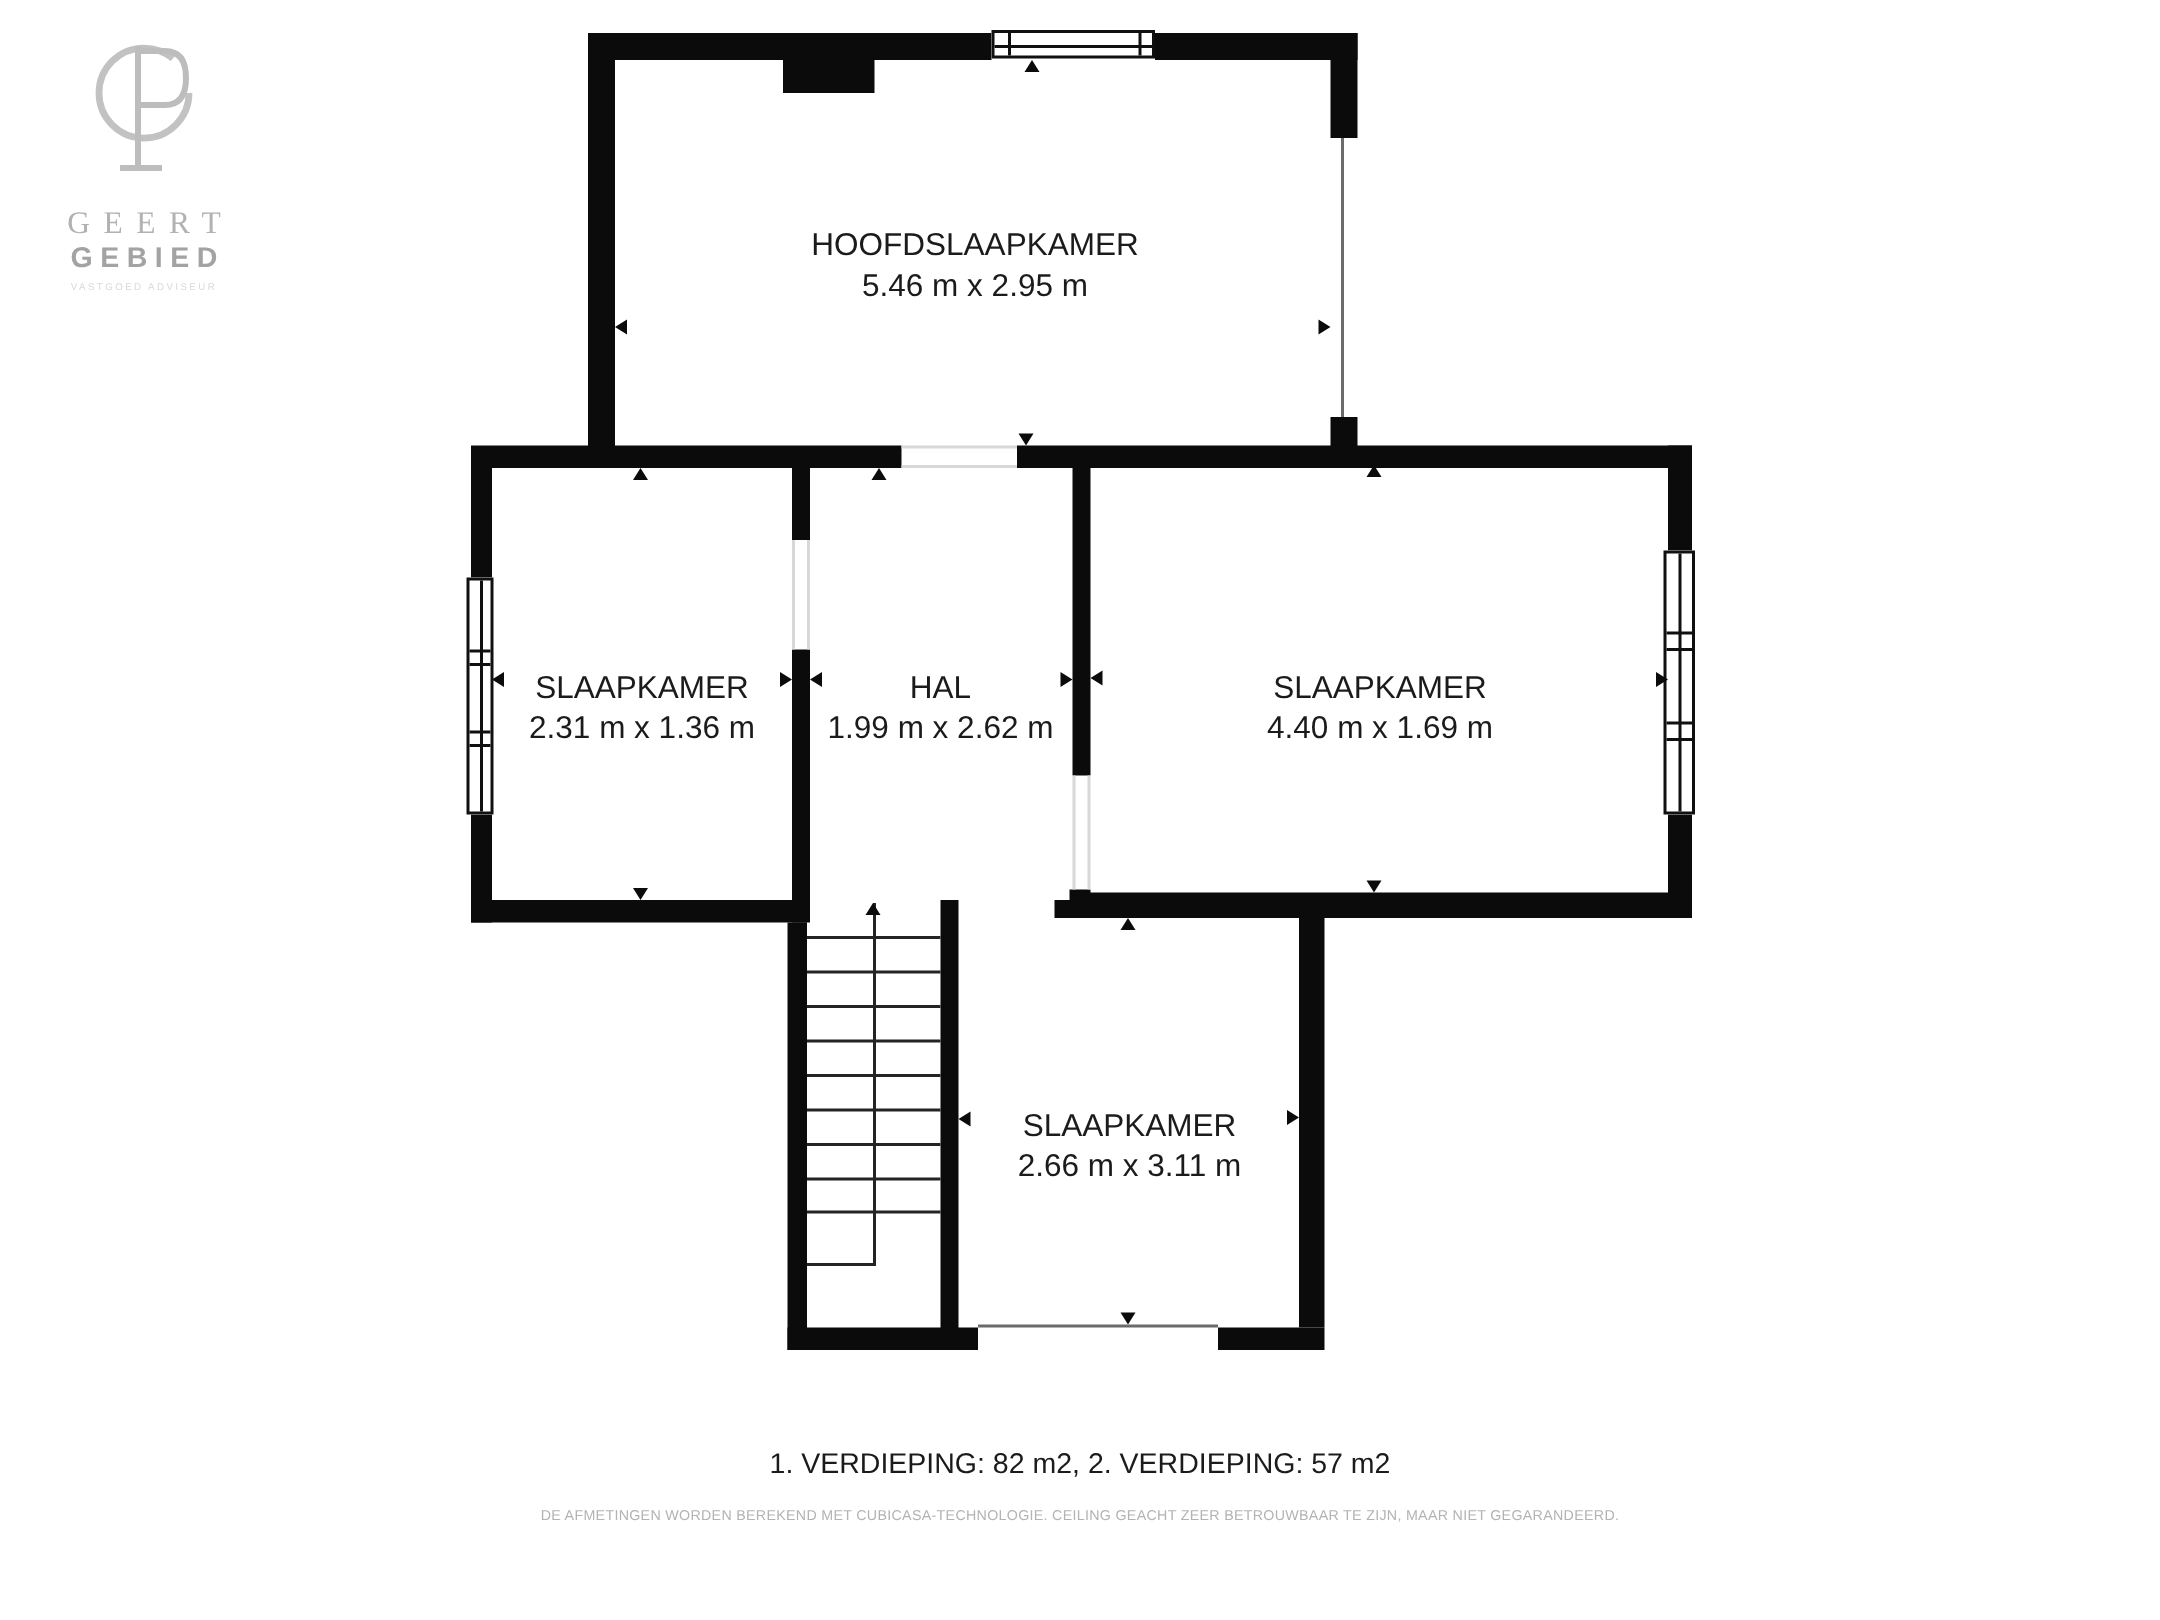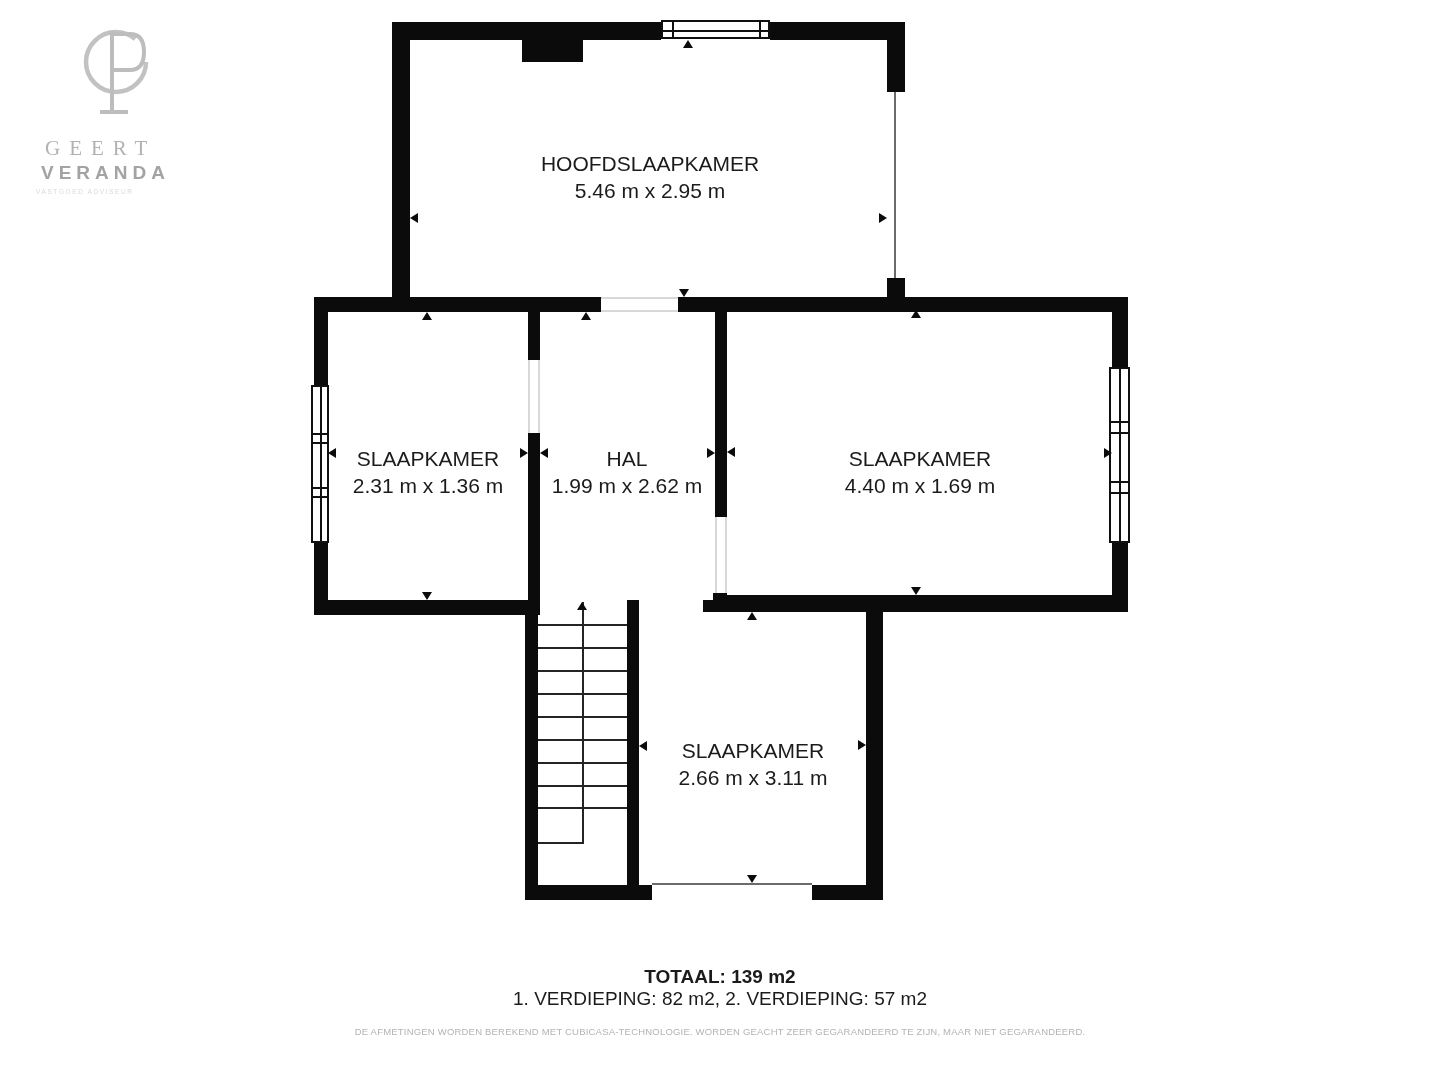--- a/index.html
+++ b/index.html
@@ -1,20 +1,20 @@
 <!DOCTYPE html>
 <html style="--wall: #0b0b0b; --text: #1b1b1b; --background: #ffffff; --logo-gray: #c2c2c2; --logo-text: #b2b2b2; --logo-tagline: #d9d9d9; --muted: #b3b3b3;"><head>
 <meta charset="utf-8">
 <style>
   html,body{margin:0;padding:0;background:#fff;}
   .canvas{position:relative;width:1440px;height:1080px;background:var(--background,#fff);
           font-family:"Liberation Sans",sans-serif;overflow:hidden;}
 
   
-  .logo{position:absolute;left:36px;top:28px;width:160px;text-align:left;}
+  .logo{position:absolute;left:16px;top:28px;width:160px;text-align:center;}
   .logo svg{display:block;margin:0 auto;}
   .logo-geert{margin-top:14px;font-family:"Liberation Serif",serif;font-size:21px;
               letter-spacing:9px;text-indent:9px;color:var(--logo-text,#b2b2b2);font-weight:400;}
   .logo-pierco{margin-top:1px;font-size:19px;font-weight:700;letter-spacing:5px;text-indent:5px;
                color:#a3a3a3;}
   .logo-tag{margin-top:4px;font-size:6.5px;letter-spacing:1.6px;color:var(--logo-tagline,#d9d9d9);}
 
   
   .wall{position:absolute;background:var(--wall,#0b0b0b);}
   .thinline{position:absolute;background:#6b6b6b;}
@@ -46,21 +46,21 @@
 <div class="canvas">
 
   <div class="logo">
     <svg width="84" height="94" viewBox="0 0 84 94">
       <circle cx="42" cy="34" r="30" fill="none" stroke="#c2c2c2" stroke-width="4.5" stroke-dasharray="162 27"></circle>
       <line x1="38" y1="3" x2="38" y2="84" stroke="#bdbdbd" stroke-width="4"></line>
       <path d="M 38 6 H 56 Q 70 6 70 24 Q 70 42 56 42 H 38" fill="none" stroke="#bdbdbd" stroke-width="4"></path>
       <line x1="26" y1="84" x2="54" y2="84" stroke="#bdbdbd" stroke-width="4"></line>
     </svg>
     <div class="logo-geert">GEERT</div>
-    <div class="logo-pierco">VERANDA</div>
+    <div class="logo-pierco">GEBIED</div>
     <div class="logo-tag">VASTGOED ADVISEUR</div>
   </div>
 
   <div>
 
     <div class="wall" style="left:392px;top:22px;width:269px;height:18px"></div>
     <div class="wall" style="left:770px;top:22px;width:135px;height:18px"></div>
     <div class="wall" style="left:392px;top:22px;width:18px;height:290px"></div>
     <div class="wall" style="left:887px;top:22px;width:18px;height:70px"></div>
     <div class="wall" style="left:887px;top:278px;width:18px;height:34px"></div>
@@ -172,18 +172,17 @@
       <div>SLAAPKAMER</div>
       <div>4.40 m x 1.69 m</div>
     </div>
     <div class="room-label" style="left:753px;top:737px">
       <div>SLAAPKAMER</div>
       <div>2.66 m x 3.11 m</div>
     </div>
   </div>
 
   <div class="summary">
-    <div class="total">TOTAAL: 139 m2</div>
     <div>1. VERDIEPING: 82 m2, 2. VERDIEPING: 57 m2</div>
-    <div class="disclaimer">DE AFMETINGEN WORDEN BEREKEND MET CUBICASA-TECHNOLOGIE. WORDEN GEACHT ZEER GEGARANDEERD TE ZIJN, MAAR NIET GEGARANDEERD.</div>
+    <div class="disclaimer">DE AFMETINGEN WORDEN BEREKEND MET CUBICASA-TECHNOLOGIE. CEILING GEACHT ZEER BETROUWBAAR TE ZIJN, MAAR NIET GEGARANDEERD.</div>
   </div>
 
 </div>
 
 </body></html>

